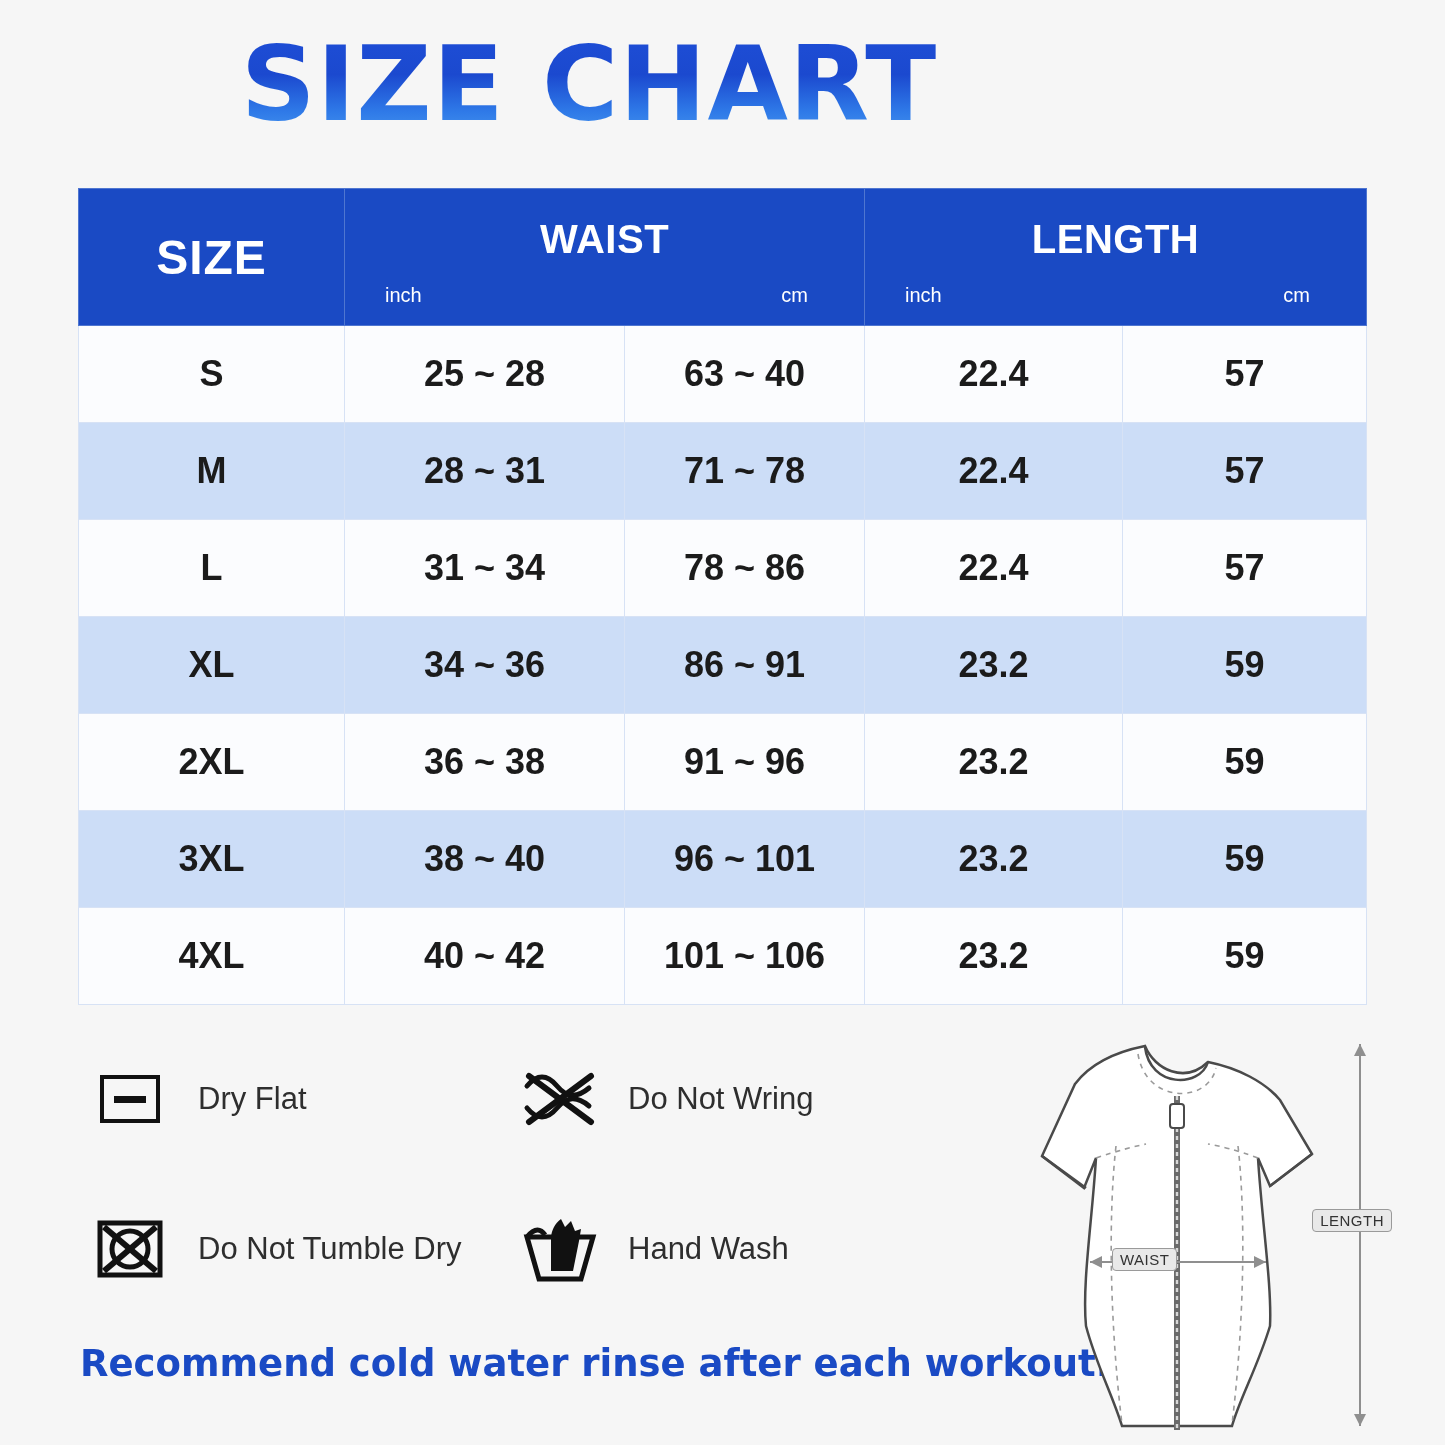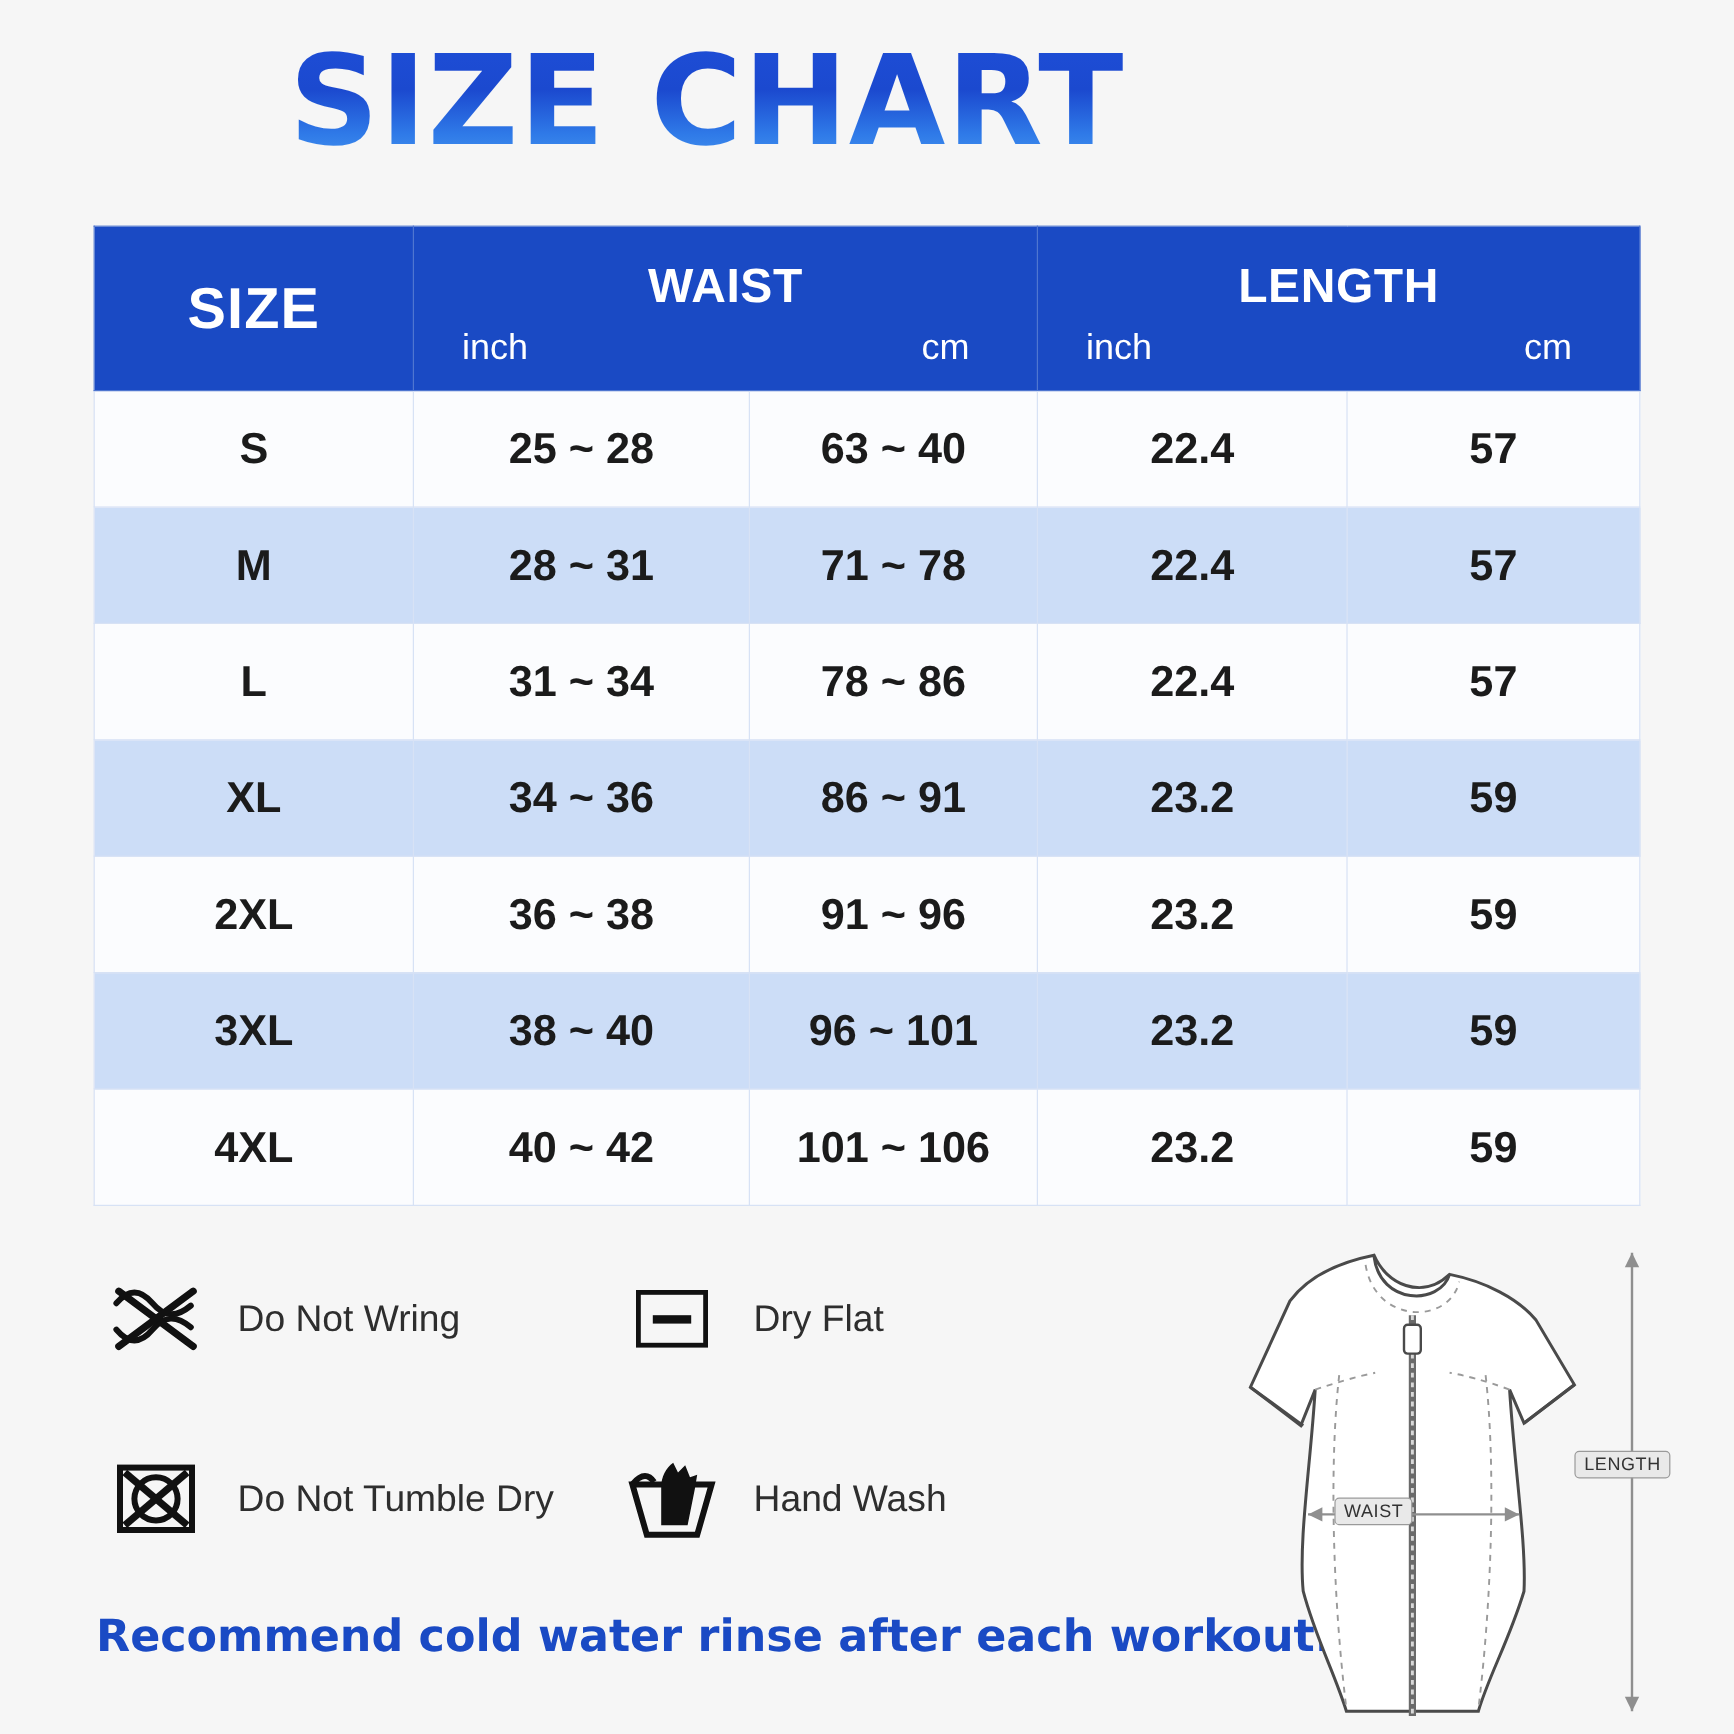--- a/index.html
+++ b/index.html
@@ -77,21 +77,21 @@
     left: 0;
     right: 0;
     text-align: center;
     font-size: 40px;
     font-weight: bold;
     letter-spacing: 0.5px;
   }
   .grp-sub {
     position: absolute;
     bottom: 18px;
-    font-size: 30px;
+    font-size: 20px;
     font-weight: normal;
   }
   .grp-sub.left  { left: 40px; }
   .grp-sub.right { right: 56px; }
 
   .table tbody td {
     height: 96px;
     text-align: center;
     vertical-align: middle;
     font-size: 36px;
@@ -261,37 +261,37 @@
         <td>23.2</td>
         <td>59</td>
       </tr>
     </tbody>
   </table>
 
   <div class="care">
     <div class="care-row">
       <div class="care-cell">
         <div class="care-ico">
+          <svg width="72" height="72" viewBox="0 0 72 72">
+            <rect x="8" y="14" width="56" height="44" fill="none" stroke="#111" stroke-width="4"></rect>
+            <rect x="20" y="33" width="32" height="7" fill="#111"></rect>
+          </svg>
+        </div>
+        <div class="care-label">Dry Flat</div>
+      </div>
+      <div class="care-cell">
+        <div class="care-ico">
           <svg width="86" height="74" viewBox="0 0 86 74">
             <path d="M10 24 C20 12 30 12 40 24 C50 36 60 36 72 26" fill="none" stroke="#111" stroke-width="5" stroke-linecap="round"></path>
             <path d="M10 46 C20 58 30 58 40 46 C50 34 60 34 72 44" fill="none" stroke="#111" stroke-width="5" stroke-linecap="round"></path>
             <path d="M12 14 L74 60" stroke="#111" stroke-width="6" stroke-linecap="round"></path>
             <path d="M74 14 L12 60" stroke="#111" stroke-width="6" stroke-linecap="round"></path>
           </svg>
         </div>
         <div class="care-label">Do Not Wring</div>
-      </div>
-      <div class="care-cell">
-        <div class="care-ico">
-          <svg width="72" height="72" viewBox="0 0 72 72">
-            <rect x="8" y="14" width="56" height="44" fill="none" stroke="#111" stroke-width="4"></rect>
-            <rect x="20" y="33" width="32" height="7" fill="#111"></rect>
-          </svg>
-        </div>
-        <div class="care-label">Dry Flat</div>
       </div>
     </div>
     <div class="care-row">
       <div class="care-cell">
         <div class="care-ico">
           <svg width="76" height="76" viewBox="0 0 76 76">
             <rect x="8" y="12" width="60" height="52" fill="none" stroke="#111" stroke-width="5"></rect>
             <circle cx="38" cy="38" r="18" fill="none" stroke="#111" stroke-width="5"></circle>
             <path d="M12 16 L64 60" stroke="#111" stroke-width="6"></path>
             <path d="M64 16 L12 60" stroke="#111" stroke-width="6"></path>

